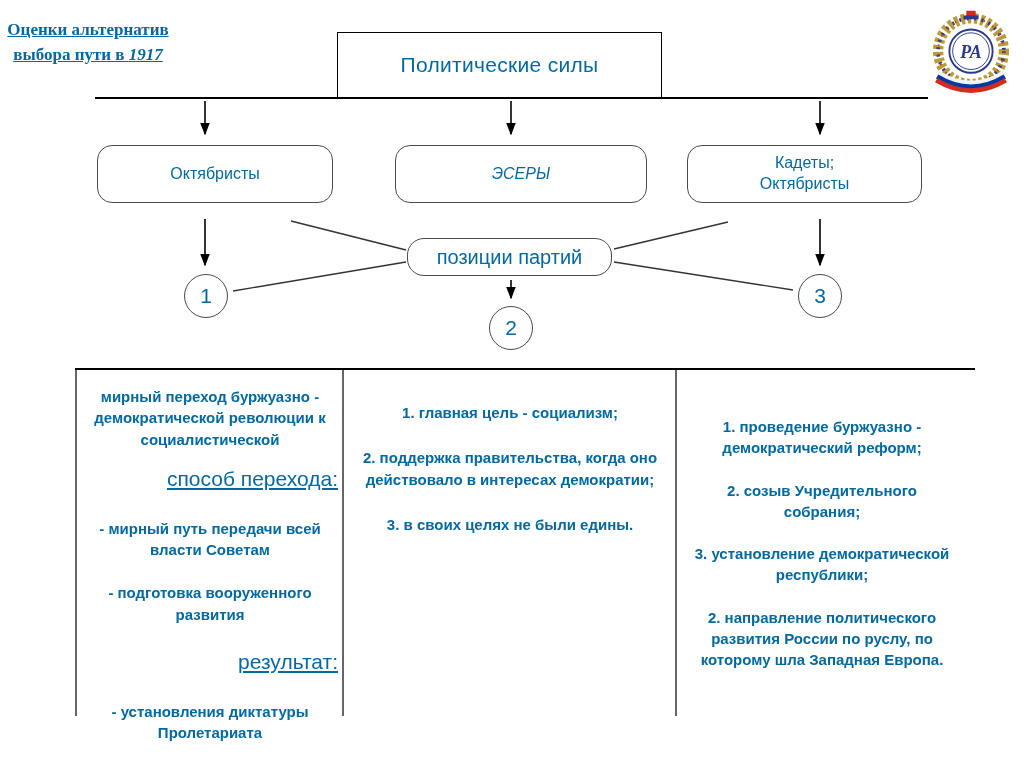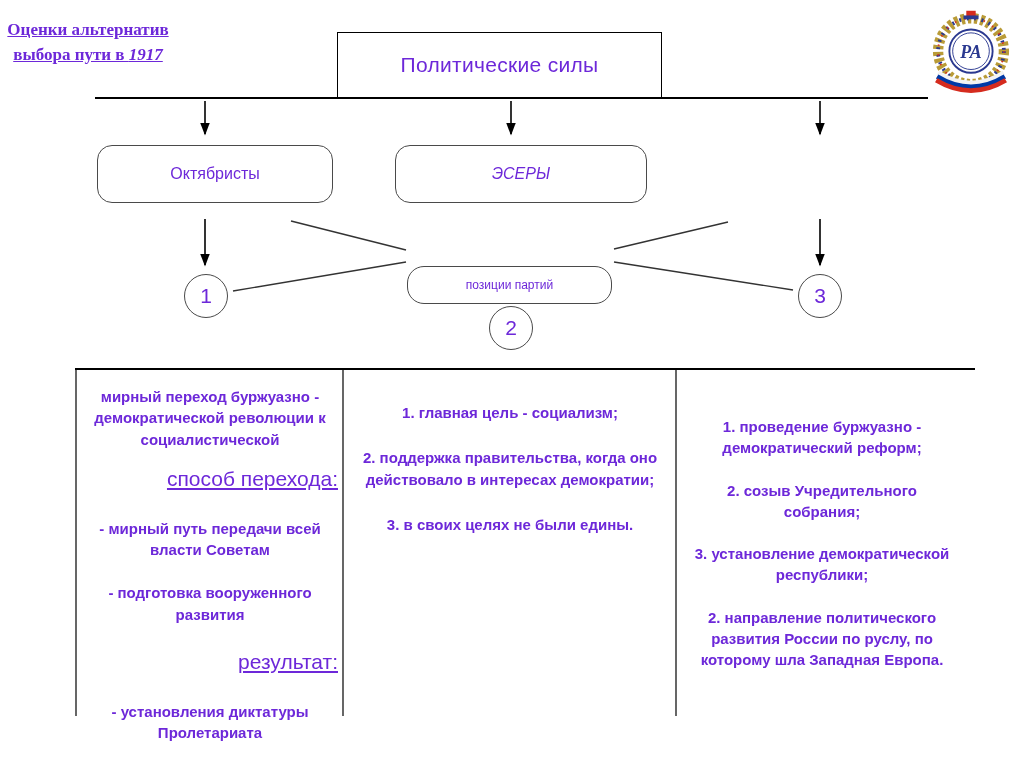--- a/index.html
+++ b/index.html
@@ -1,18 +1,18 @@
 <!DOCTYPE html>
 <html><head>
 <meta charset="utf-8">
 <style>
   html,body { margin:0; padding:0; background:#fff; }
   .slide {
     position:relative; width:1024px; height:767px; background:#ffffff;
-    font-family:"Liberation Sans", sans-serif; color:#6d28d9; overflow:hidden;
+    font-family:"Liberation Sans", sans-serif; color:#0369a1; overflow:hidden;
   }
   
   .heading {
     position:absolute; left:4px; top:18px; width:168px;
     font-family:"Liberation Serif", serif; font-weight:bold; font-size:17px;
     line-height:1.45; text-align:center; text-decoration:underline;
   }
   .heading .yr { font-style:italic; }
   
   .logo { position:absolute; right:6px; top:6px; width:94px; height:96px; }
@@ -32,21 +32,21 @@
     display:flex; flex-direction:column; align-items:center; justify-content:center;
     font-size:16px; line-height:1.3; text-align:center;
   }
   .b1 { left:97px;  width:236px; }
   .b2 { left:395px; width:252px;font-style:italic; }
   .b3 { left:687px; width:235px; }
   
   .pill {
     position:absolute; left:407px; top:238px; width:205px; height:38px; box-sizing:border-box;
     border:1.3px solid #4a4a4a; border-radius:17px; background:#fff;
-    display:flex; align-items:center; justify-content:center; font-size:12px;margin-top:28px;
+    display:flex; align-items:center; justify-content:center; font-size:20px;
   }
   
   .circle {
     position:absolute; width:44px; height:44px; box-sizing:border-box;
     border:1.3px solid #4a4a4a; border-radius:50%; background:#fff;
     display:flex; align-items:center; justify-content:center; font-size:21px;
   }
   .c1 { left:184px; top:274px; }
   .c2 { left:489px; top:306px; }
   .c3 { left:798px; top:274px; }
@@ -121,20 +121,24 @@
     <line x1="75" y1="369" x2="975" y2="369" stroke="#000" stroke-width="2"></line>
     <line x1="76" y1="370" x2="76" y2="716" stroke="#000" stroke-width="1.2"></line>
     <line x1="343" y1="370" x2="343" y2="716" stroke="#000" stroke-width="1.2"></line>
     <line x1="676" y1="370" x2="676" y2="716" stroke="#000" stroke-width="1.2"></line>
   </svg>
 
   <div class="root-box">Политические силы</div>
 
   <div class="party-box b1">Октябристы</div>
   <div class="party-box b2">ЭСЕРЫ</div>
+  <div class="party-box b3">
+    <span>Кадеты;</span>
+    <span>Октябристы</span>
+  </div>
 
   <div class="pill">позиции партий</div>
 
   <div class="circle c1">1</div>
   <div class="circle c2">2</div>
   <div class="circle c3">3</div>
 
   <div class="cell cell-1">
     <p class="intro">мирный переход буржуазно - демократической революции к социалистической</p>
     <p class="sub-h">способ перехода:</p>

